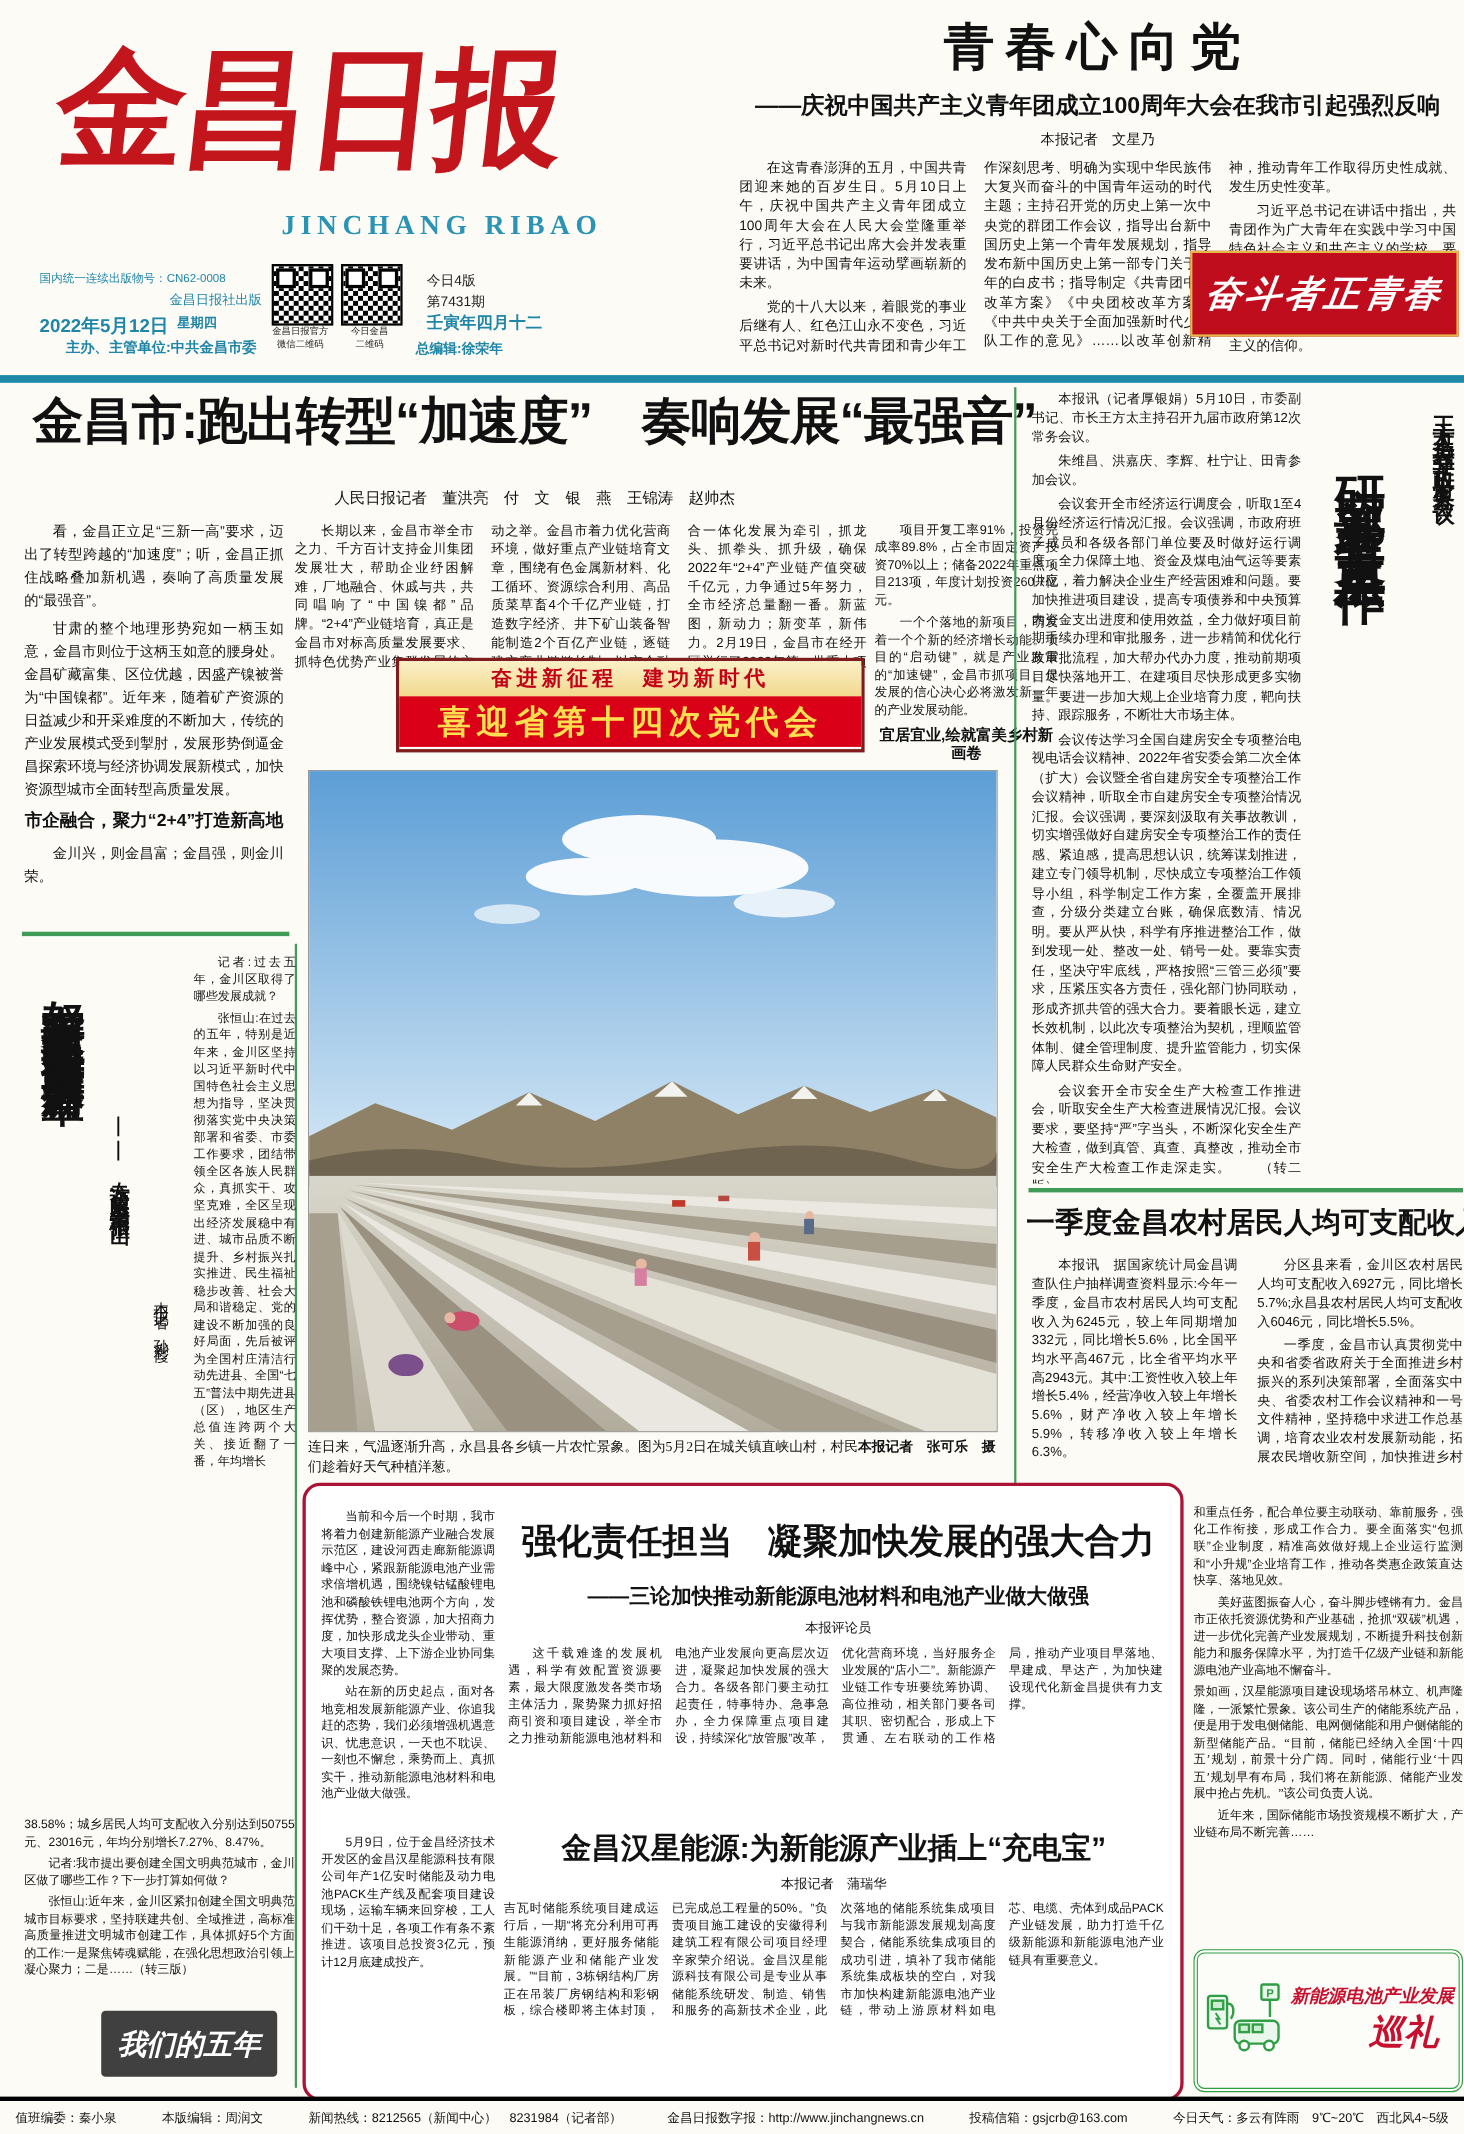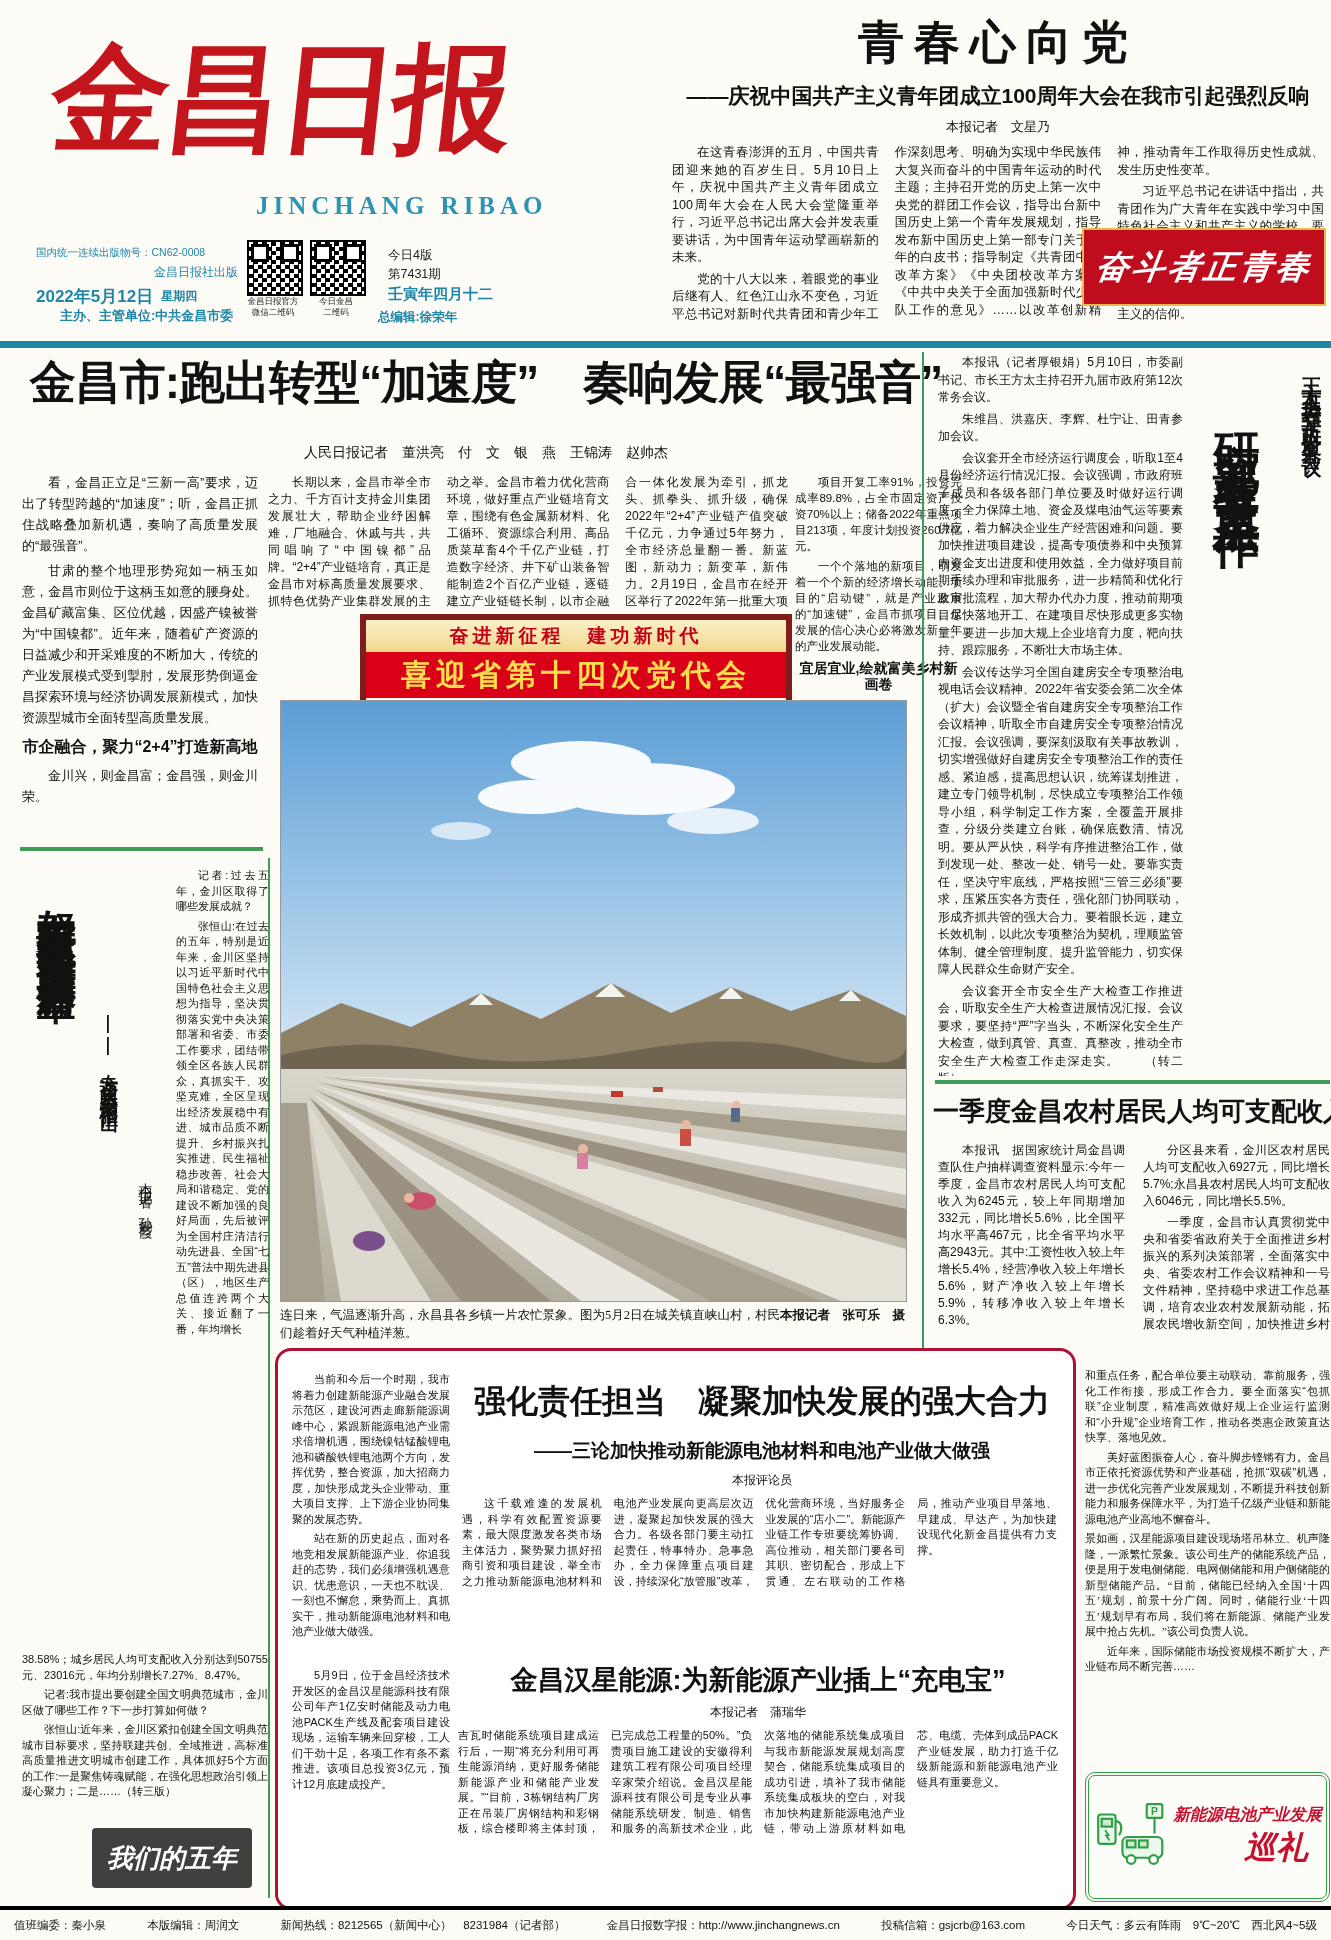--- a/index.html
+++ b/index.html
@@ -10,21 +10,21 @@
   .jtext{text-align:justify;}
   
   .brand{left:52px;top:8px;width:480px;height:182px;font-family:"DejaVu Serif",serif;
          font-size:118px;font-weight:700;color:#c3151c;letter-spacing:-4px;
          transform:skewX(-6deg);line-height:180px;white-space:nowrap;}
   .brand-latin{left:256px;top:192px;font-family:"Liberation Serif",serif;font-size:25px;
          font-weight:700;color:#2b93b3;letter-spacing:5px;white-space:nowrap;}
   .mast-info{left:36px;top:246px;width:202px;color:#1f86a8;}
   .mi-issn{font-size:10.5px;}
   .mi-pub{font-size:12px;text-align:right;margin-top:4px;}
-  .mi-date{margin-top:4px;display:flex;align-items:center;gap:8px;}
+  .mi-date{margin-top:4px;display:flex;align-items:flex-start;gap:8px;}
   .mi-date .d{font-size:17px;font-weight:700;}
   .mi-date .w{font-size:12px;font-weight:700;}
   .organizer{left:60px;top:307px;font-size:13px;font-weight:700;color:#1f86a8;white-space:nowrap;}
   .qr{width:52px;height:52px;border:2px solid #000;
       background:conic-gradient(#000 90deg,#fff 0 180deg,#000 0 270deg,#fff 0);
       background-size:9px 9px;}
   .qr::before,.qr::after{content:"";position:absolute;width:12px;height:12px;border:3px solid #000;background:#fff;}
   .qr::before{left:2px;top:2px;} .qr::after{right:2px;top:2px;}
   .qr1{left:247px;top:240px;} .qr2{left:310px;top:240px;}
   .qr-label{font-size:8.5px;text-align:center;line-height:11px;color:#222;}
@@ -47,21 +47,21 @@
   .main-headline{left:12px;top:352px;width:948px;text-align:center;font-size:46px;font-weight:900;
                  letter-spacing:-1px;white-space:nowrap;}
   .main-byline{left:12px;top:444px;width:948px;text-align:center;font-size:14px;font-family:"Liberation Serif",serif;}
   .mcol1{left:22px;top:472px;width:236px;height:372px;font-size:13px;line-height:21px;overflow:hidden;}
   .subhead{font-weight:900;text-align:center;text-indent:0;font-size:16px;margin:8px 0;}
   .mcolsBCD{left:268px;top:474px;width:520px;height:138px;column-count:3;column-gap:16px;
             font-size:12px;line-height:17px;overflow:hidden;}
   .mcolE{left:795px;top:474px;width:167px;height:224px;font-size:11.5px;line-height:16px;overflow:hidden;}
   .mcolE .subhead{font-size:14px;margin:6px 0;}
   
-  .slogan{left:360px;top:614px;width:420px;height:80px;border:6px solid #7f1d1d;}
+  .slogan{left:360px;top:598px;width:420px;height:80px;border:3px solid #7f1d1d;}
   .slogan-top{height:32px;background:linear-gradient(#fbf0c8,#f1d88e);color:#c40016;font-weight:900;
               font-size:19px;display:flex;align-items:center;justify-content:center;letter-spacing:4px;}
   .slogan-main{height:46px;background:#da0018;color:#ffdf4f;font-weight:900;font-size:30px;
               display:flex;align-items:center;justify-content:center;letter-spacing:5px;}
   .photo{left:280px;top:700px;width:625px;height:600px;border:1px solid #999;}
   .caption{left:280px;top:1306px;width:625px;font-size:12.5px;line-height:18px;font-family:"Liberation Serif",serif;}
   .caption .credit{float:right;font-weight:700;}
   
   .hr-green{background:#3f9b55;height:4px;}
   .vr-green{background:#3f9b55;width:2px;}

